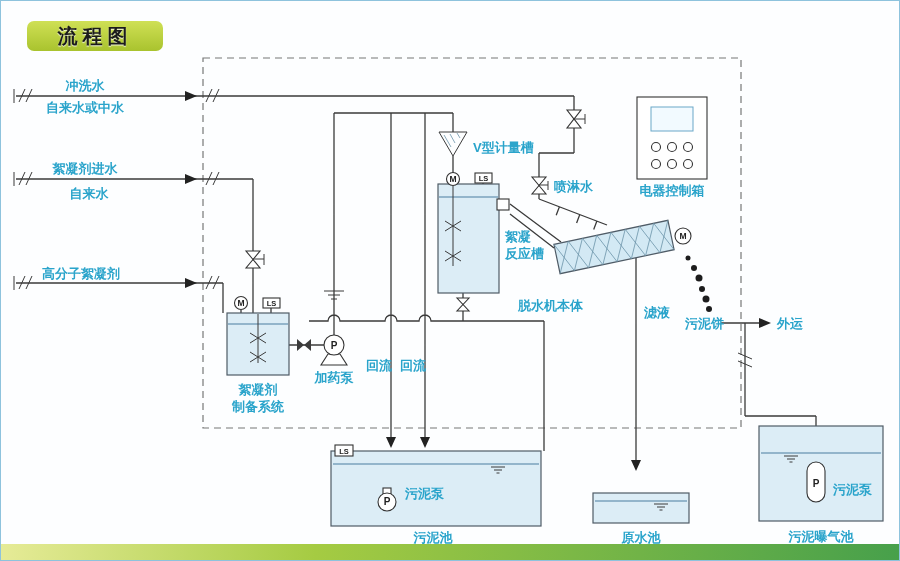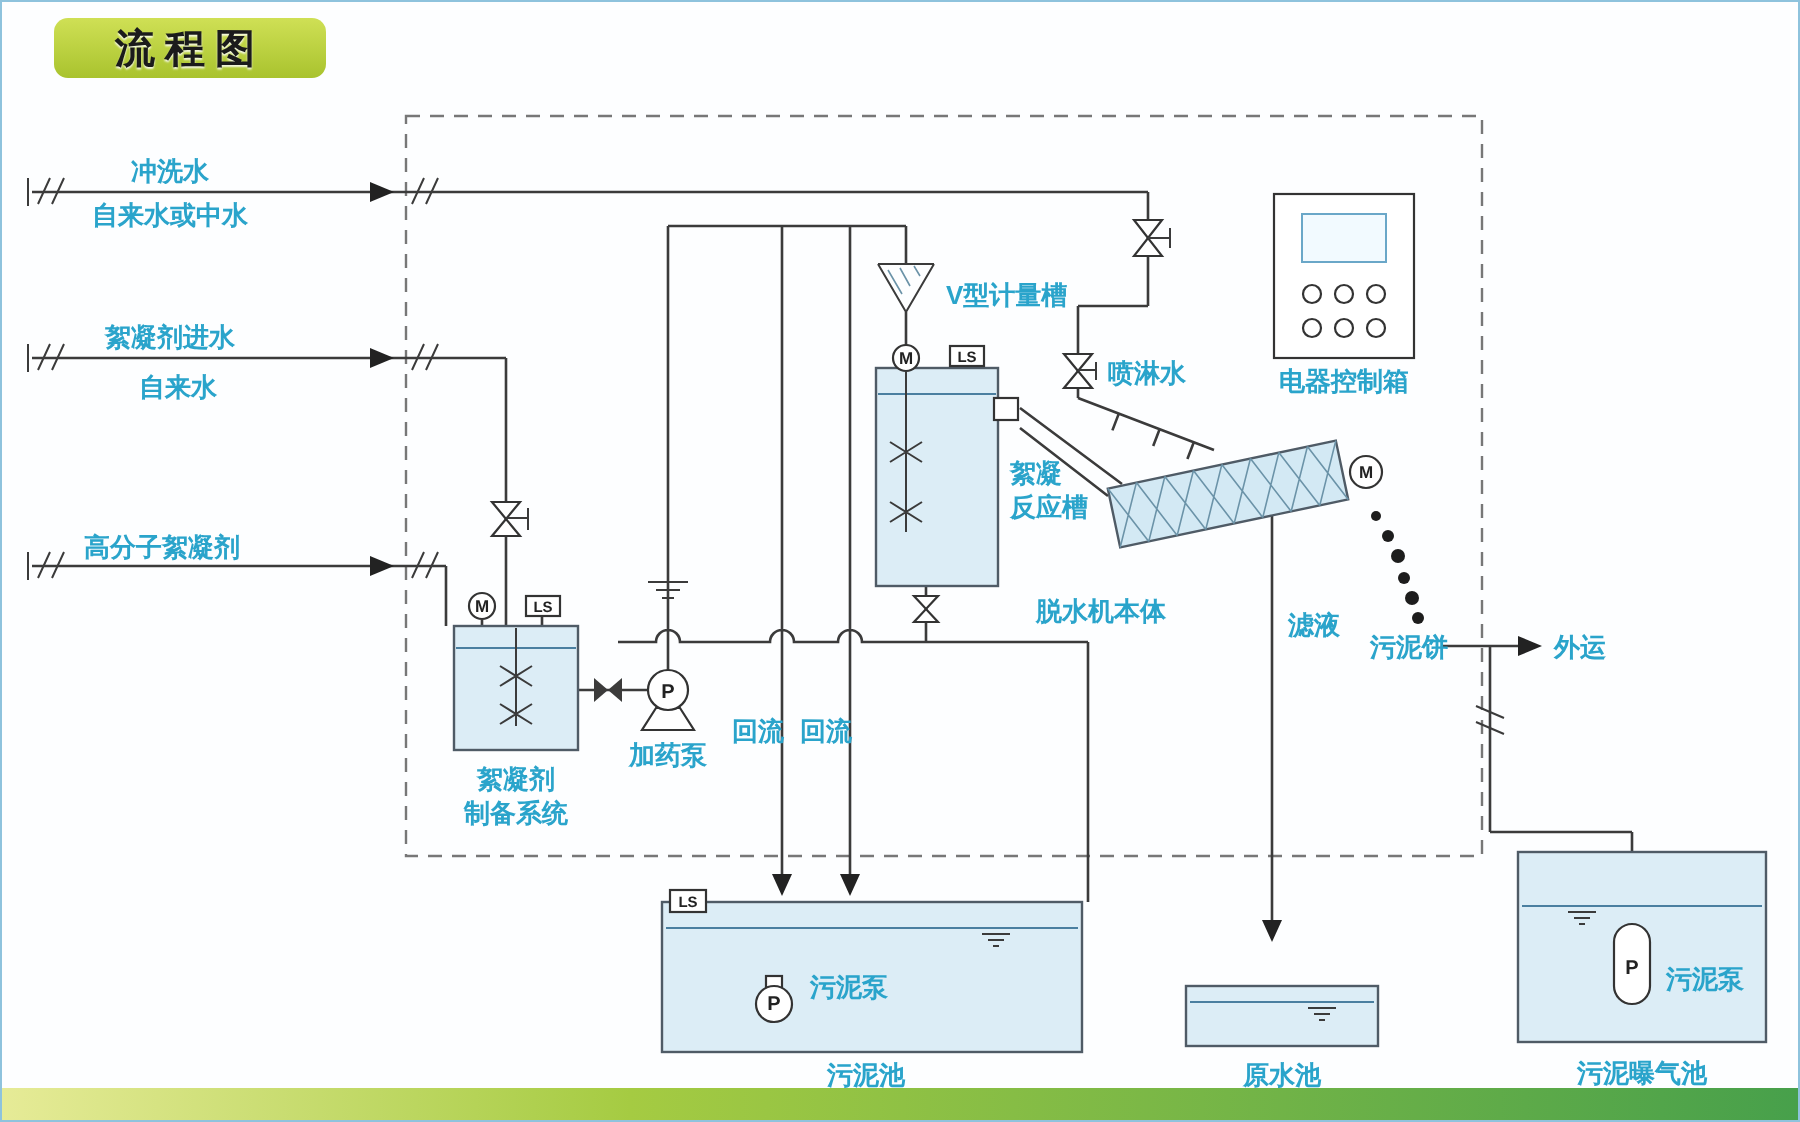--- a/index.html
+++ b/index.html
@@ -1,18 +1,18 @@
 <!DOCTYPE html>
 <html><head>
 <meta charset="utf-8">
 <style>
   html,body{margin:0;padding:0;background:#e8e8e8;}
   .page{position:relative;width:900px;height:561px;background:#fdfeff;border:1px solid #8ec3dd;
         box-sizing:border-box;overflow:hidden;font-family:"Liberation Sans",sans-serif;}
-  .badge{position:absolute;left:26px;top:8px;width:136px;height:30px;z-index:3;
+  .badge{position:absolute;left:26px;top:20px;width:136px;height:30px;z-index:3;
          background:linear-gradient(180deg,#cfe055,#a9c32e);border-radius:7px;
          display:flex;align-items:center;justify-content:center;
          font-size:20px;font-weight:bold;color:#1b1b1b;letter-spacing:5px;
          text-shadow:0 1px 1px rgba(255,255,255,.85);}
   .strip{position:absolute;left:0;bottom:0;width:100%;height:16px;z-index:2;
          background:linear-gradient(90deg,#e6eb97 0%,#a5cb42 35%,#47a04b 100%);}
   svg{position:absolute;left:0;top:0;}
   svg text{font-family:"Liberation Sans",sans-serif;}
   .lbl{fill:#2aa4cb;font-size:13px;font-weight:600;}
   .mid{text-anchor:middle;}

